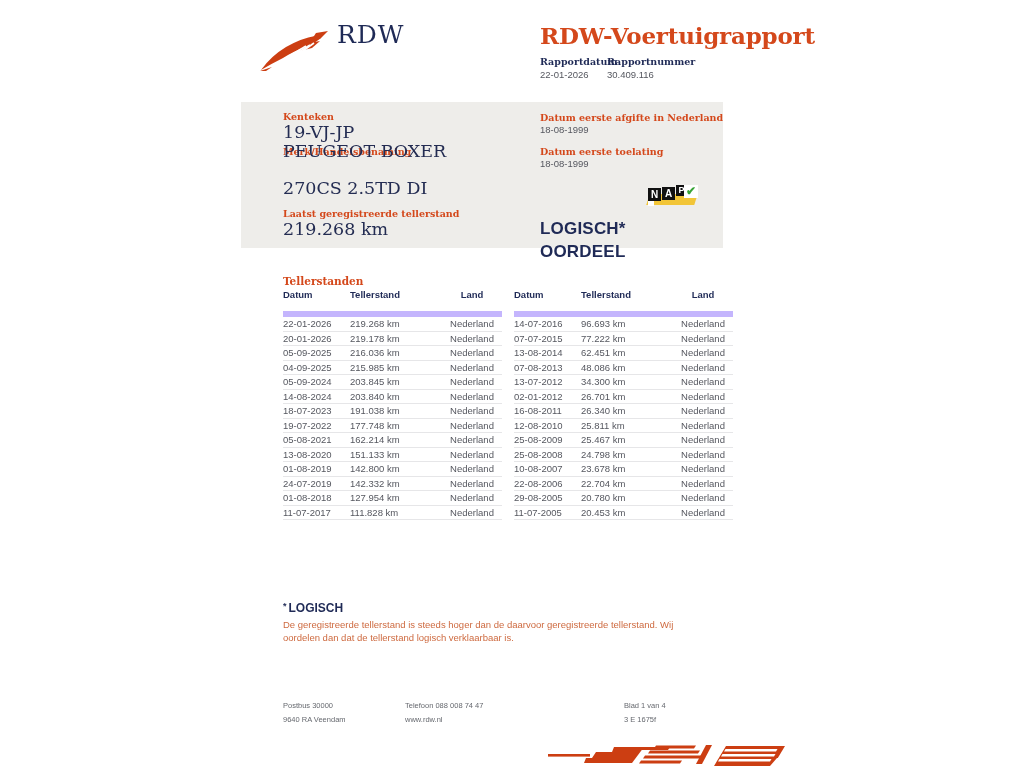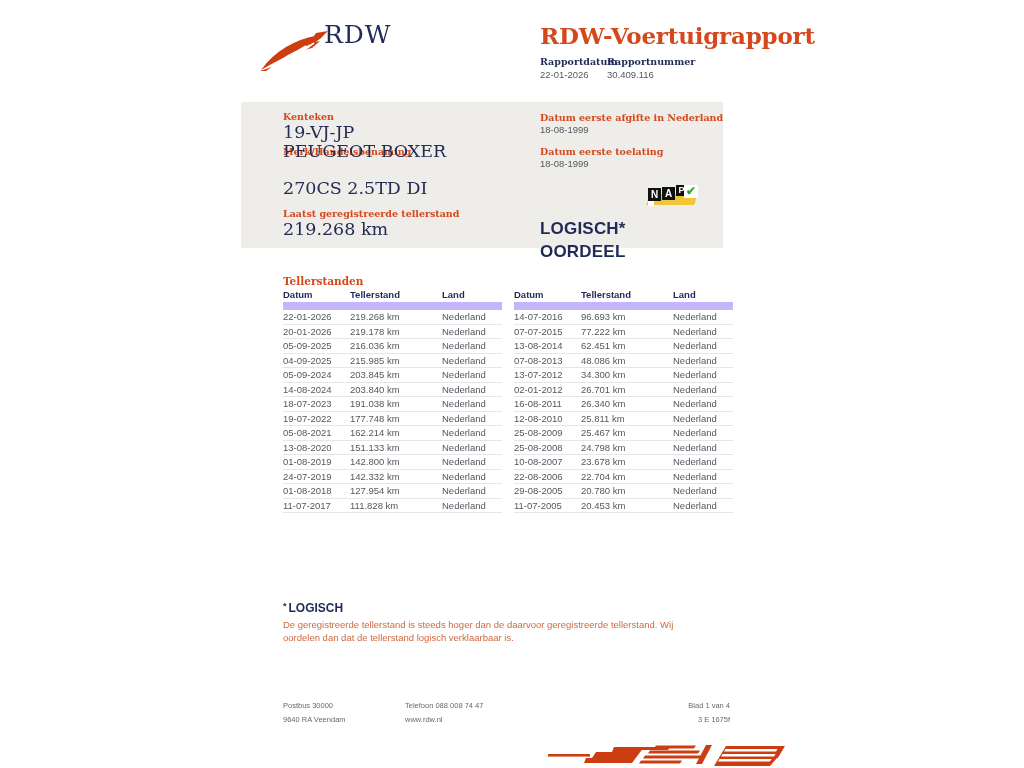--- a/index.html
+++ b/index.html
@@ -6,21 +6,21 @@
   html,body { width:1024px; height:768px; }
   body {
     position:relative; width:1024px; height:768px; background:#ffffff;
     font-family:"Liberation Sans", sans-serif; overflow:hidden;
   }
   .abs { position:absolute; }
 
   
   .logo-feather { left:258px; top:30px; width:74px; height:42px; }
   .logo-text {
-    left:324px; top:20px; font-family:"DejaVu Serif", serif;
+    left:337px; top:20px; font-family:"DejaVu Serif", serif;
     font-size:25px; color:#1F2A56; letter-spacing:1px;
   }
   .doc-title {
     left:540px; top:22px; font-family:"DejaVu Serif", serif;
     font-size:23px; font-weight:700; color:#D4481B; letter-spacing:-0.2px;
   }
   .meta-label {
     font-family:"DejaVu Serif", serif; font-size:9.5px; font-weight:700; color:#1F2A56;
   }
   .meta-value { font-size:9.5px; color:#55575F; }
@@ -56,40 +56,40 @@
 
   
   .section-title {
     left:283px; top:275px; font-family:"DejaVu Serif", serif;
     font-size:10.5px; font-weight:700; color:#D4481B;
   }
   .tables { left:283px; top:289px; width:450px; display:flex; gap:12px; }
   .subtable { width:219px; }
   .thead {
     display:flex; font-size:9.5px; font-weight:700; color:#1F2A56;
-    padding-bottom:2px; border-bottom:8px solid #c4b5fd;
+    padding-bottom:11px; border-bottom:6px solid #c4b5fd;
   }
   .trow {
     display:flex; align-items:center; height:14.5px; font-size:9.5px; color:#55575F;
     border-bottom:1px solid #E6E6E8;
   }
-  .c-date { width:67px; } .c-km { flex:1; } .c-land { width:60px; text-align:left; }
+  .c-date { width:67px; } .c-km { flex:1; } .c-land { width:60px; text-align:center; }
 
   
   .note-title { left:283px; top:601px; font-size:12px; font-weight:700; color:#1F2A56; }
   .note-title .ast { font-size:9px; vertical-align:3px; margin-right:2px; }
   .note-body {
     left:283px; top:619px; width:424px; font-size:9.5px; color:#CE6B41; line-height:12.5px;
   }
 
   
   .foot { font-size:7.5px; color:#66696F; }
   .ft1 { top:701px; } .ft2 { top:715px; }
   .fc1 { left:283px; } .fc2 { left:405px; }
-  .fc3 { left:600px; width:130px; text-align:right; }
+  .fc3 { left:624px; width:130px; }
 
   .bottom-art { left:548px; top:744px; width:240px; height:24px; }
 </style>
 </head>
 <body>
 
 <svg class="abs logo-feather" viewBox="0 0 74 42" xmlns="http://www.w3.org/2000/svg">
   <path fill="#CC3E12" d="M3,40 Q13,26 28,17 Q44,8 57,6 L66,4 Q60,12 50,16 Q36,21 25,28 Q13,34 3,40 Z"></path>
   <path fill="#CC3E12" d="M58,3 L70,1 L62,9 L52,12 Z"></path>
   <path fill="#CC3E12" d="M46,14 L62,11 L54,18 L42,21 Z"></path>

